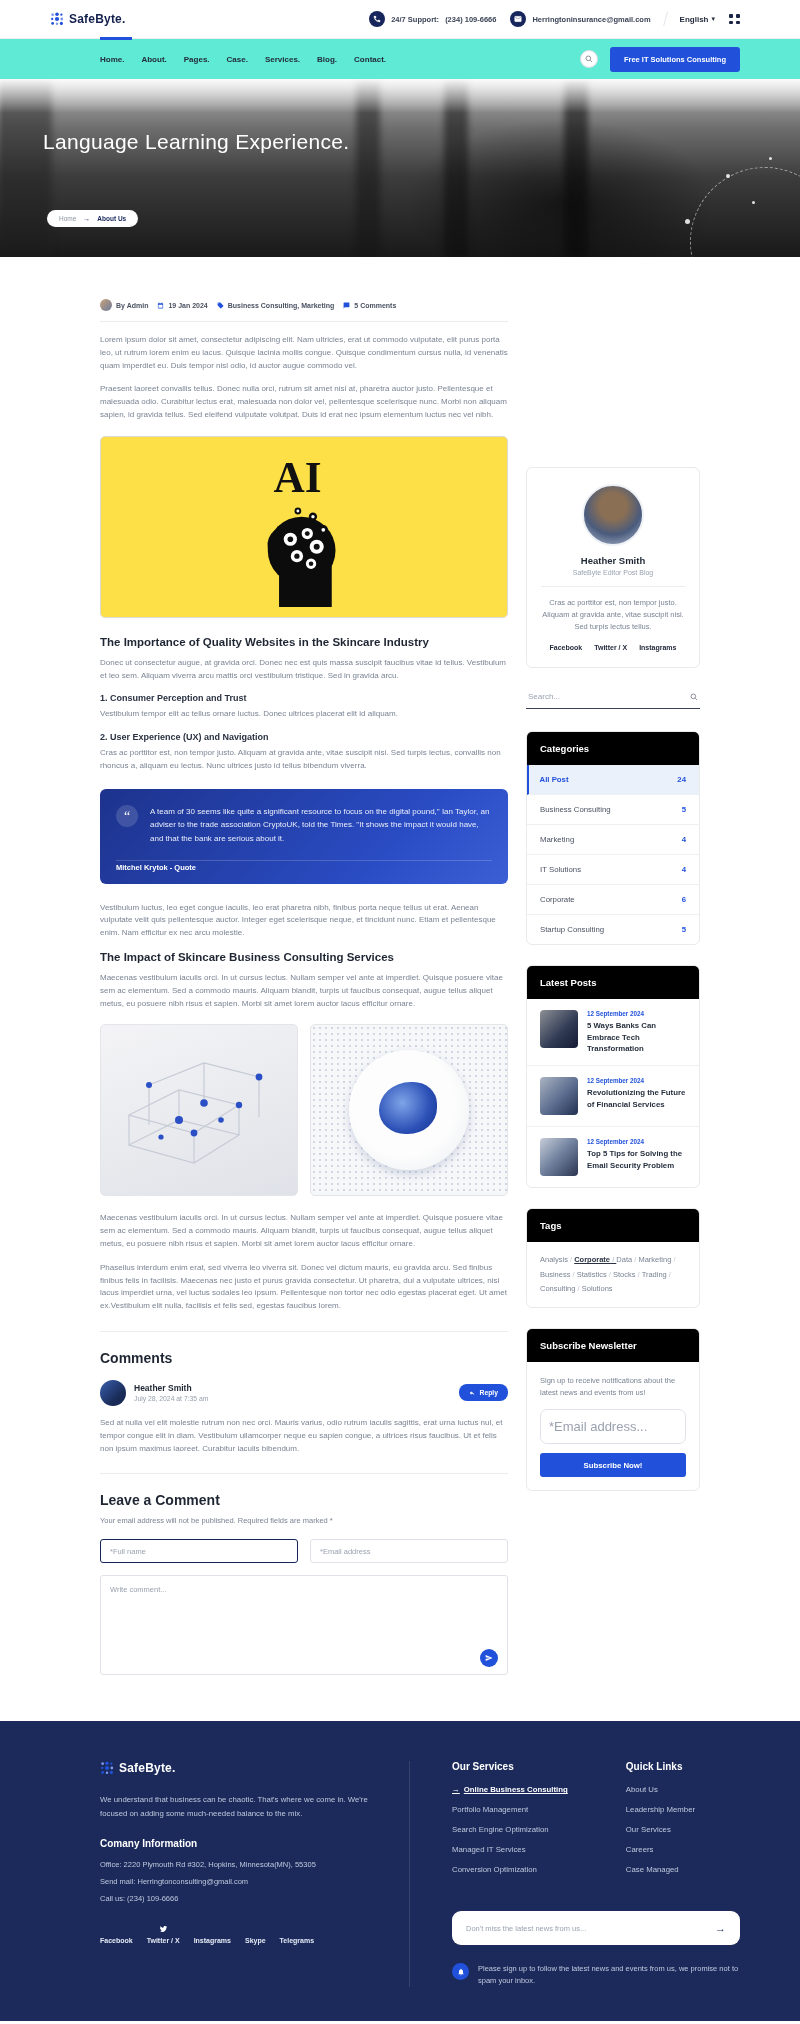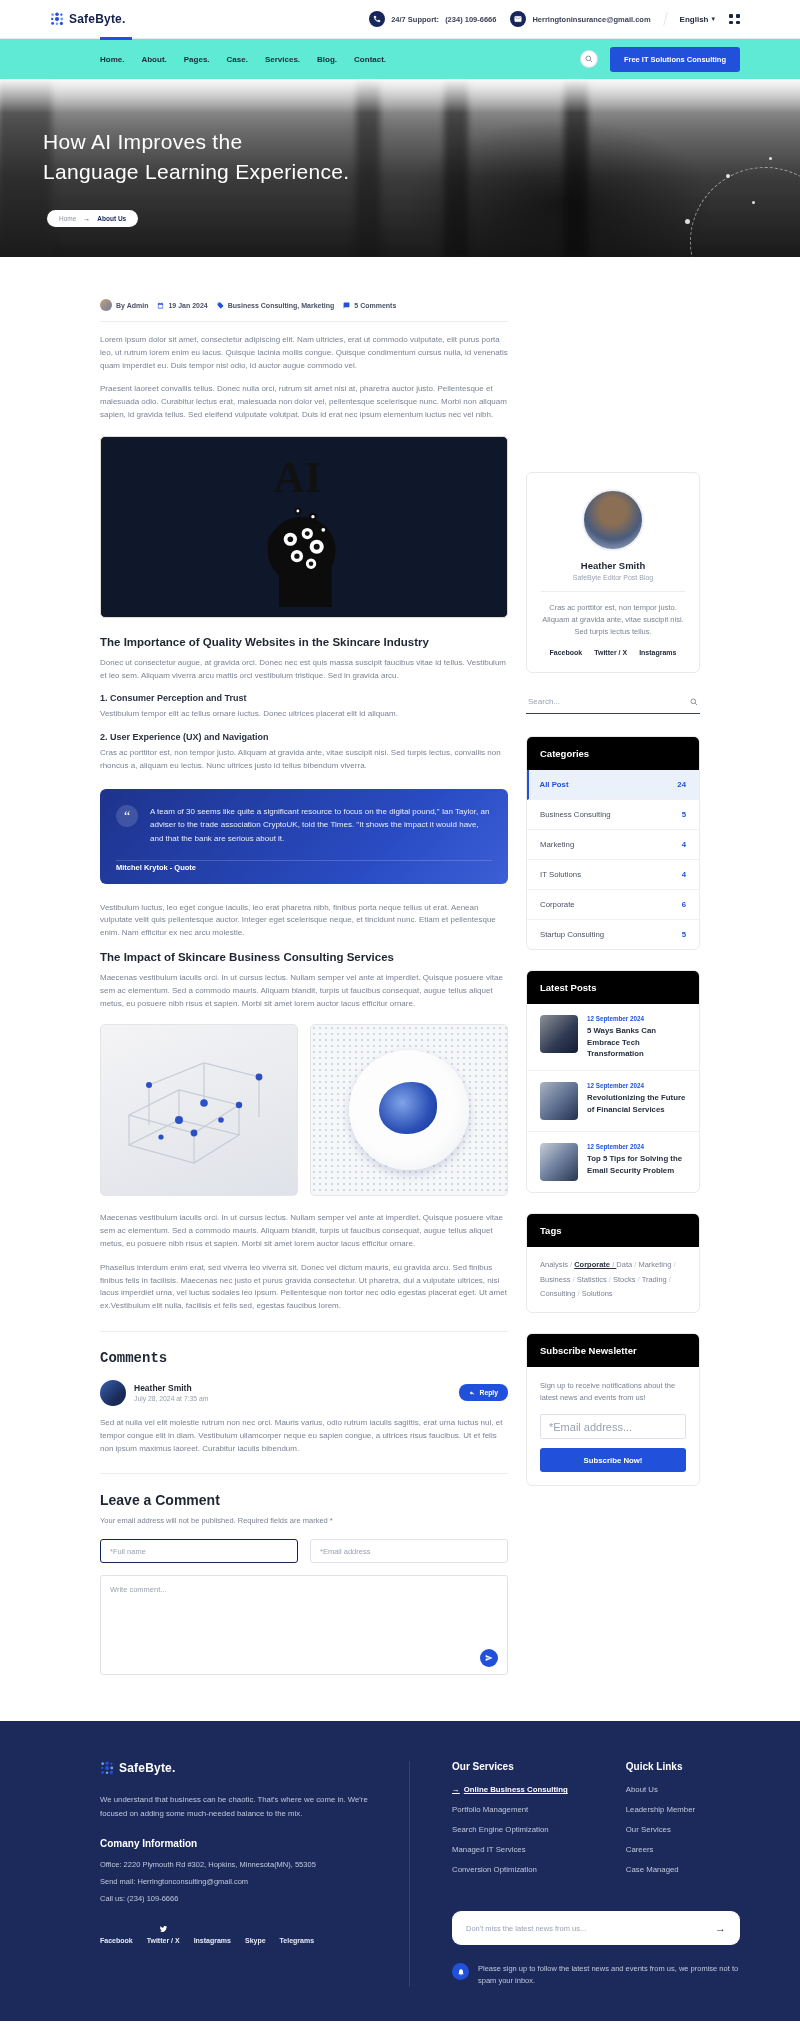--- a/index.html
+++ b/index.html
@@ -60,21 +60,21 @@
   .page { display:flex; gap:18px; padding:42px 100px 0 100px; align-items:center; }
   .article { flex:1; min-width:0; }
   .sidebar { width:174px; flex:0 0 174px; }
 
   
   .meta { display:flex; align-items:center; gap:9px; padding-bottom:10px; border-bottom:1px solid #ececef; margin-bottom:12px; flex-wrap:wrap; }
   .meta-item { display:flex; align-items:center; gap:4px; font-size:7px; color:#4a5162; font-weight:bold; }
   .meta-avatar { width:12px; height:12px; border-radius:50%; background:linear-gradient(135deg,#c9a27c,#6b7b9a); }
   .meta svg { width:7px; height:7px; fill:#2151da; }
   .p { font-size:8px; line-height:1.6; color:#7b8494; margin-bottom:11px; }
-  .img-ai { background:#0f172a; border:1px solid #dddbd4; border-radius:5px; height:182px; margin:14px 0 18px; display:flex; align-items:center; justify-content:center; }
+  .img-ai { background:#fde047; border:1px solid #dddbd4; border-radius:5px; height:182px; margin:14px 0 18px; display:flex; align-items:center; justify-content:center; }
   .img-ai svg { height:160px; }
   .h1 { font-size:11.5px; font-weight:bold; color:#1f2633; margin:4px 0 9px; }
   .sub { font-size:9px; font-weight:bold; color:#2a3242; margin:10px 0 5px; }
   .quote { background:linear-gradient(135deg,#1d338c 0%, #2a4cc4 70%, #3c5fd6 100%); border-radius:6px; padding:16px 16px 12px; color:#e8edfb; margin:16px 0 18px; }
   .quote-row { display:flex; gap:12px; }
   .quote-ic { width:22px; height:22px; border-radius:50%; background:rgba(255,255,255,.15); color:#fff; font-size:14px; line-height:24px; text-align:center; font-family:"Liberation Serif","DejaVu Serif",serif; flex:0 0 auto; }
   .quote-text { font-size:8px; line-height:1.7; }
   .quote-author { margin-top:14px; padding-top:2px; border-top:1px solid rgba(255,255,255,.18); font-size:7.5px; font-weight:bold; color:#fff; }
   .img-row { display:flex; gap:12px; margin:14px 0 16px; }
   .img-card { flex:1; height:172px; border-radius:5px; border:1px solid #e3e5e9; overflow:hidden; position:relative; }
@@ -84,21 +84,21 @@
   .blob { position:absolute; left:30px; top:32px; width:58px; height:52px; border-radius:60% 45% 55% 50%; background:radial-gradient(circle at 40% 40%, #7fa4e8, #2b50b6 60%, #15308a); filter:blur(.4px); }
   .tagshare { display:flex; align-items:center; margin:16px 0 0; }
   .pill { background:#2151da; color:#fff; font-size:6.8px; font-weight:bold; border-radius:9px; padding:5px 11px; margin-right:7px; cursor:pointer; }
   .share { margin-left:auto; display:flex; align-items:center; gap:5px; cursor:pointer; }
   .share-ic { width:15px; height:15px; border-radius:50%; background:#16265c; display:flex; align-items:center; justify-content:center; }
   .share-ic svg { width:7px; height:7px; fill:#fff; }
   .share-label { font-size:8px; font-weight:bold; color:#1f2633; }
   .hr { height:1px; background:#ececef; margin:18px 0; }
 
   
-  .c-title { font-size:14px; font-weight:bold; color:#1f2633; margin:6px 0 14px;font-family:Liberation Mono, monospace; }
+  .c-title { font-size:14px; font-weight:bold; color:#1f2633; margin:6px 0 14px; }
   .comment-head { display:flex; align-items:center; gap:8px; }
   .c-avatar { width:26px; height:26px; border-radius:50%; background:linear-gradient(135deg,#3a5fb0,#182a55 70%); }
   .c-name { font-size:8.5px; font-weight:bold; color:#1f2633; }
   .c-date { font-size:6.8px; color:#98a0ad; margin-top:2px; }
   .reply-btn { margin-left:auto; background:#2151da; color:#fff; border:none; border-radius:8px; font-size:6.8px; font-weight:bold; padding:5px 10px; display:flex; gap:4px; align-items:center; cursor:pointer; }
   .reply-btn svg { width:6px; height:6px; fill:#fff; }
   .c-text { font-size:8px; line-height:1.65; color:#7b8494; margin:10px 0 0; }
 
   
   .f-title { font-size:14px; font-weight:bold; color:#1f2633; margin:8px 0 8px; }
@@ -136,21 +136,21 @@
   .t3 { background:linear-gradient(135deg,#c6cdd8,#6e7f9d 50%,#2a3550); }
   .post-date { font-size:6.3px; font-weight:bold; color:#2151da; margin-bottom:3px; }
   .post-title { font-size:7.8px; font-weight:bold; color:#27303f; line-height:1.45; }
   .tags-body { padding:11px 13px; font-size:7.5px; line-height:1.9; color:#7b8494; }
   .tags-body span { cursor:pointer; }
   .tags-body span::after { content:" / "; color:#c3c8d1; }
   .tags-body span:last-child::after { content:""; }
   .tags-body .active { color:#2a3242; font-weight:bold; text-decoration:underline; }
   .nl-body { padding:13px; }
   .nl-text { font-size:7.5px; line-height:1.6; color:#7b8494; margin-bottom:10px; }
-  .nl-input { width:100%; height:25px; border:1px solid #dfe2e8; border-radius:2px; font-size:11px; padding:0 8px; outline:none; margin-bottom:9px; font-family:inherit; }
+  .nl-input { width:100%; height:35px; border:1px solid #dfe2e8; border-radius:7px; font-size:13px; padding:0 8px; outline:none; margin-bottom:9px; font-family:inherit; }
   .nl-btn { width:100%; height:24px; background:#2151da; color:#fff; border:none; border-radius:3px; font-size:7.8px; font-weight:bold; cursor:pointer; }
 
   
   footer { background:#1b2a5b; color:#cdd4e6; margin-top:42px; padding:40px 60px 34px 100px; display:flex; }
   .f-left { width:310px; padding-right:40px; border-right:1px solid rgba(255,255,255,.12); }
   .f-brand { display:flex; align-items:center; gap:5px; margin-bottom:18px; }
   .f-brand .brand-name { color:#fff; }
   .f-about { font-size:7.8px; line-height:1.7; color:#c0c8dd; margin-bottom:18px; }
   .f-h { color:#fff; font-size:10px; font-weight:bold; margin-bottom:11px; }
   .f-line { font-size:7.5px; color:#c0c8dd; margin-bottom:8px; }
@@ -240,21 +240,20 @@
           <circle cx="10" cy="10" r="7"></circle>
           <line x1="15.5" y1="15.5" x2="21" y2="21"></line>
         </svg>
     </span>
     <button class="cta-btn">Free IT Solutions Consulting</button>
   </div>
 </nav>
 
 <section class="hero">
   <div class="hero-title">
-    <div>How AI Improves the</div>
     <div>Language Learning Experience.</div>
   </div>
   <div class="crumb">
     <span class="crumb-home">Home</span>
     <span class="crumb-arrow">→</span>
     <span class="crumb-cur">About Us</span>
   </div>
   <div class="hero-dots">
       <span class="d1"></span>
       <span class="d2"></span>

